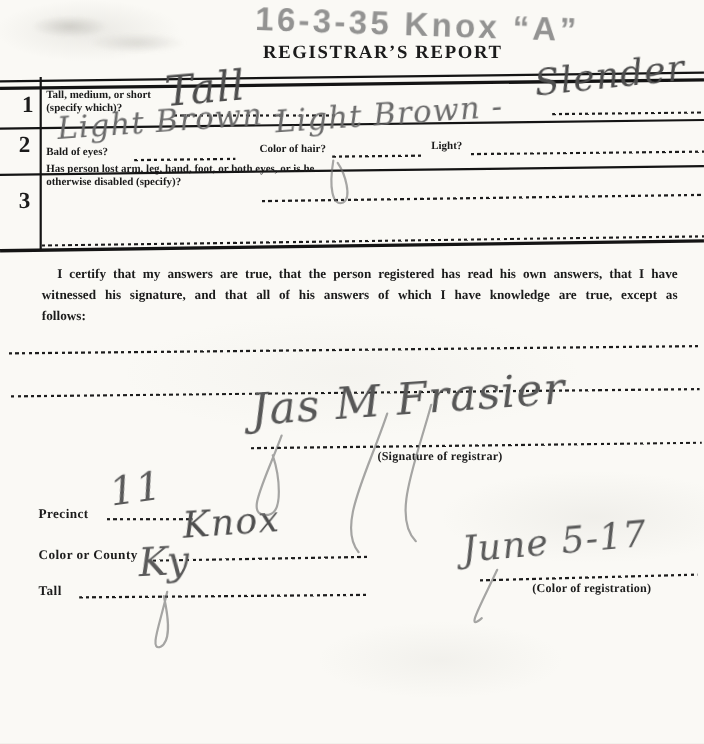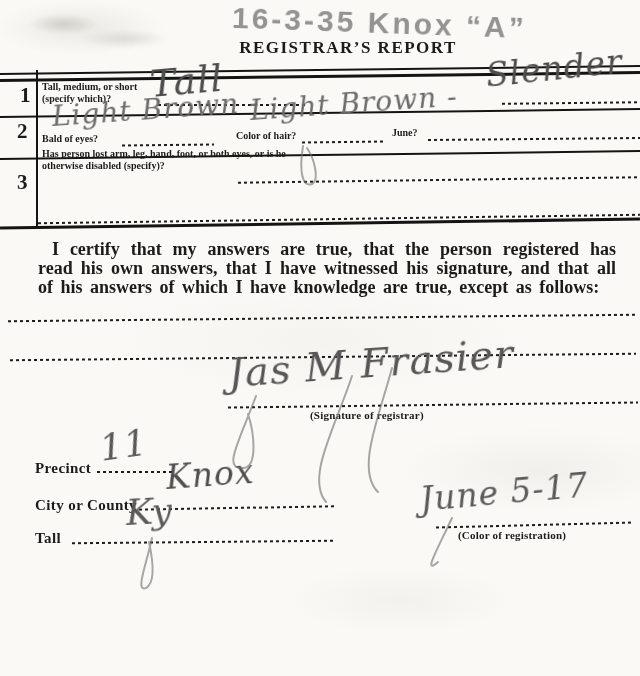--- a/index.html
+++ b/index.html
@@ -7,34 +7,34 @@
   #page{position:relative;width:640px;height:676px;background:#faf9f5;overflow:hidden;
         background-image:
           radial-gradient(ellipse 120px 40px at 80px 28px, rgba(160,158,150,.18), transparent 70%),
           radial-gradient(ellipse 200px 60px at 540px 470px, rgba(170,168,160,.12), transparent 70%),
           radial-gradient(ellipse 160px 50px at 400px 600px, rgba(170,168,160,.10), transparent 70%),
           radial-gradient(ellipse 300px 80px at 320px 340px, rgba(180,178,170,.08), transparent 70%);}
   .abs{position:absolute;}
   
   .print{color:#1b1b1b;font-weight:700;font-family:"Liberation Serif",serif;}
   .lbl{font-size:10px;line-height:11.5px;}
-  .lbl13{font-size:15px;letter-spacing:.4px;}
+  .lbl13{font-size:12px;letter-spacing:.4px;}
   .small-cap{font-size:11px;letter-spacing:.2px;}
   .num{font-size:21px;}
   
   .rule{background:#141414;}
   .dots{height:2px;background:repeating-linear-gradient(90deg,#1c1c1c 0 3px,transparent 3px 6px);}
   
   .hw{font-family:"DejaVu Serif",serif;font-style:italic;color:#555;white-space:nowrap;
       letter-spacing:1px;filter:blur(.3px);transform-origin:left center;}
   .stamp{font-family:"Liberation Sans",sans-serif;font-weight:700;color:rgba(118,118,118,.78);
          letter-spacing:3px;filter:blur(.4px);white-space:nowrap;}
   .title{font-size:17px;letter-spacing:1.5px;text-align:center;width:640px;padding-left:28px;}
-  .cert{font-size:18px;line-height:19px;text-align:justify;word-spacing:3px;text-indent:14px;}
-  .cap{}
+  .cert{font-size:12px;line-height:19px;text-align:justify;word-spacing:3px;text-indent:14px;}
+  .cap{text-align:center;}
   svg{display:block;}
 </style>
 </head>
 <body>
 
 <div id="page">
 
   <div class="abs stamp" style="left:232px;top:6px;font-size:30px;transform:rotate(2deg);">16-3-35 Knox “A”</div>
 
   <div class="abs print title" style="left:0;top:38px;">REGISTRAR’S REPORT</div>
@@ -55,21 +55,21 @@
   <div class="abs print lbl" style="left:42px;top:81px;width:122px;">Tall, medium, or short (specify which)?</div>
   <div class="abs dots" style="left:158px;top:104px;width:148px;"></div>
   <div class="abs dots" style="left:502px;top:102px;width:138px;transform:rotate(-0.6deg);"></div>
   <div class="abs hw" style="left:150px;top:62px;font-size:38px;transform:rotate(-5deg);color:#4d4d4d;">Tall</div>
   <div class="abs hw" style="left:486px;top:56px;font-size:33px;transform:rotate(-6deg);color:#4d4d4d;">Slender</div>
 
   <div class="abs print lbl" style="left:42px;top:133px;white-space:nowrap;">Bald of eyes?</div>
   <div class="abs dots" style="left:122px;top:144px;width:92px;transform:rotate(-0.6deg);"></div>
   <div class="abs print lbl" style="left:224px;top:130px;white-space:nowrap;margin-left:12px;">Color of hair?</div>
   <div class="abs dots" style="left:302px;top:141px;width:84px;transform:rotate(-0.6deg);"></div>
-  <div class="abs print lbl" style="left:392px;top:127px;white-space:nowrap;">June?</div>
+  <div class="abs print lbl" style="left:392px;top:127px;white-space:nowrap;">Light?</div>
   <div class="abs dots" style="left:428px;top:138px;width:212px;transform:rotate(-0.6deg);"></div>
   <div class="abs hw" style="left:52px;top:100px;font-size:28px;transform:rotate(-4deg);color:#6b6b6b;">Light Brown -</div>
   <div class="abs hw" style="left:250px;top:94px;font-size:28px;transform:rotate(-4deg);color:#6b6b6b;">Light Brown -</div>
 
   <div class="abs print lbl" style="left:42px;top:148px;width:254px;">Has person lost arm, leg, hand, foot, or both eyes, or is he otherwise disabled (specify)?</div>
   <div class="abs dots" style="left:238px;top:179px;width:402px;transform:rotate(-0.8deg);"></div>
   <div class="abs dots" style="left:38px;top:218px;width:602px;transform:rotate(-0.8deg);"></div>
 
   <div class="abs print cert" style="left:38px;top:240px;width:578px;">I certify that my answers are true, that the person registered has read his own answers, that I have witnessed his signature, and that all of his answers of which I have knowledge are true, except as follows:</div>
 
@@ -77,21 +77,21 @@
   <div class="abs dots" style="left:10px;top:356px;width:626px;transform:rotate(-0.6deg);"></div>
 
   <div class="abs hw" style="left:228px;top:350px;font-size:40px;transform:rotate(-4deg);color:#575757;">Jas M Frasier</div>
   <div class="abs dots" style="left:228px;top:404px;width:410px;transform:rotate(-0.7deg);"></div>
   <div class="abs print small-cap cap" style="left:310px;top:409px;width:180px;">(Signature of registrar)</div>
 
   <div class="abs print lbl13" style="left:35px;top:460px;">Precinct</div>
   <div class="abs dots" style="left:97px;top:471px;width:78px;"></div>
   <div class="abs hw" style="left:100px;top:428px;font-size:36px;transform:rotate(-8deg);color:#5a5a5a;">11</div>
 
-  <div class="abs print lbl13" style="left:35px;top:497px;">City or County</div>
+  <div class="abs print lbl13" style="left:35px;top:497px;">Color or County</div>
   <div class="abs dots" style="left:133px;top:507px;width:202px;transform:rotate(-1deg);"></div>
   <div class="abs hw" style="left:166px;top:458px;font-size:33px;transform:rotate(-4deg);color:#4f4f4f;">Knox</div>
 
   <div class="abs print lbl13" style="left:35px;top:530px;">Tall</div>
   <div class="abs dots" style="left:72px;top:541px;width:262px;transform:rotate(-0.5deg);"></div>
   <div class="abs hw" style="left:126px;top:492px;font-size:36px;transform:rotate(-3deg);color:#5a5a5a;">Ky</div>
 
   <div class="abs hw" style="left:420px;top:480px;font-size:33px;transform:rotate(-5deg);color:#5a5a5a;">June 5-17</div>
   <div class="abs dots" style="left:436px;top:524px;width:198px;transform:rotate(-1.5deg);"></div>
   <div class="abs print small-cap cap" style="left:458px;top:529px;width:160px;">(Color of registration)</div>

